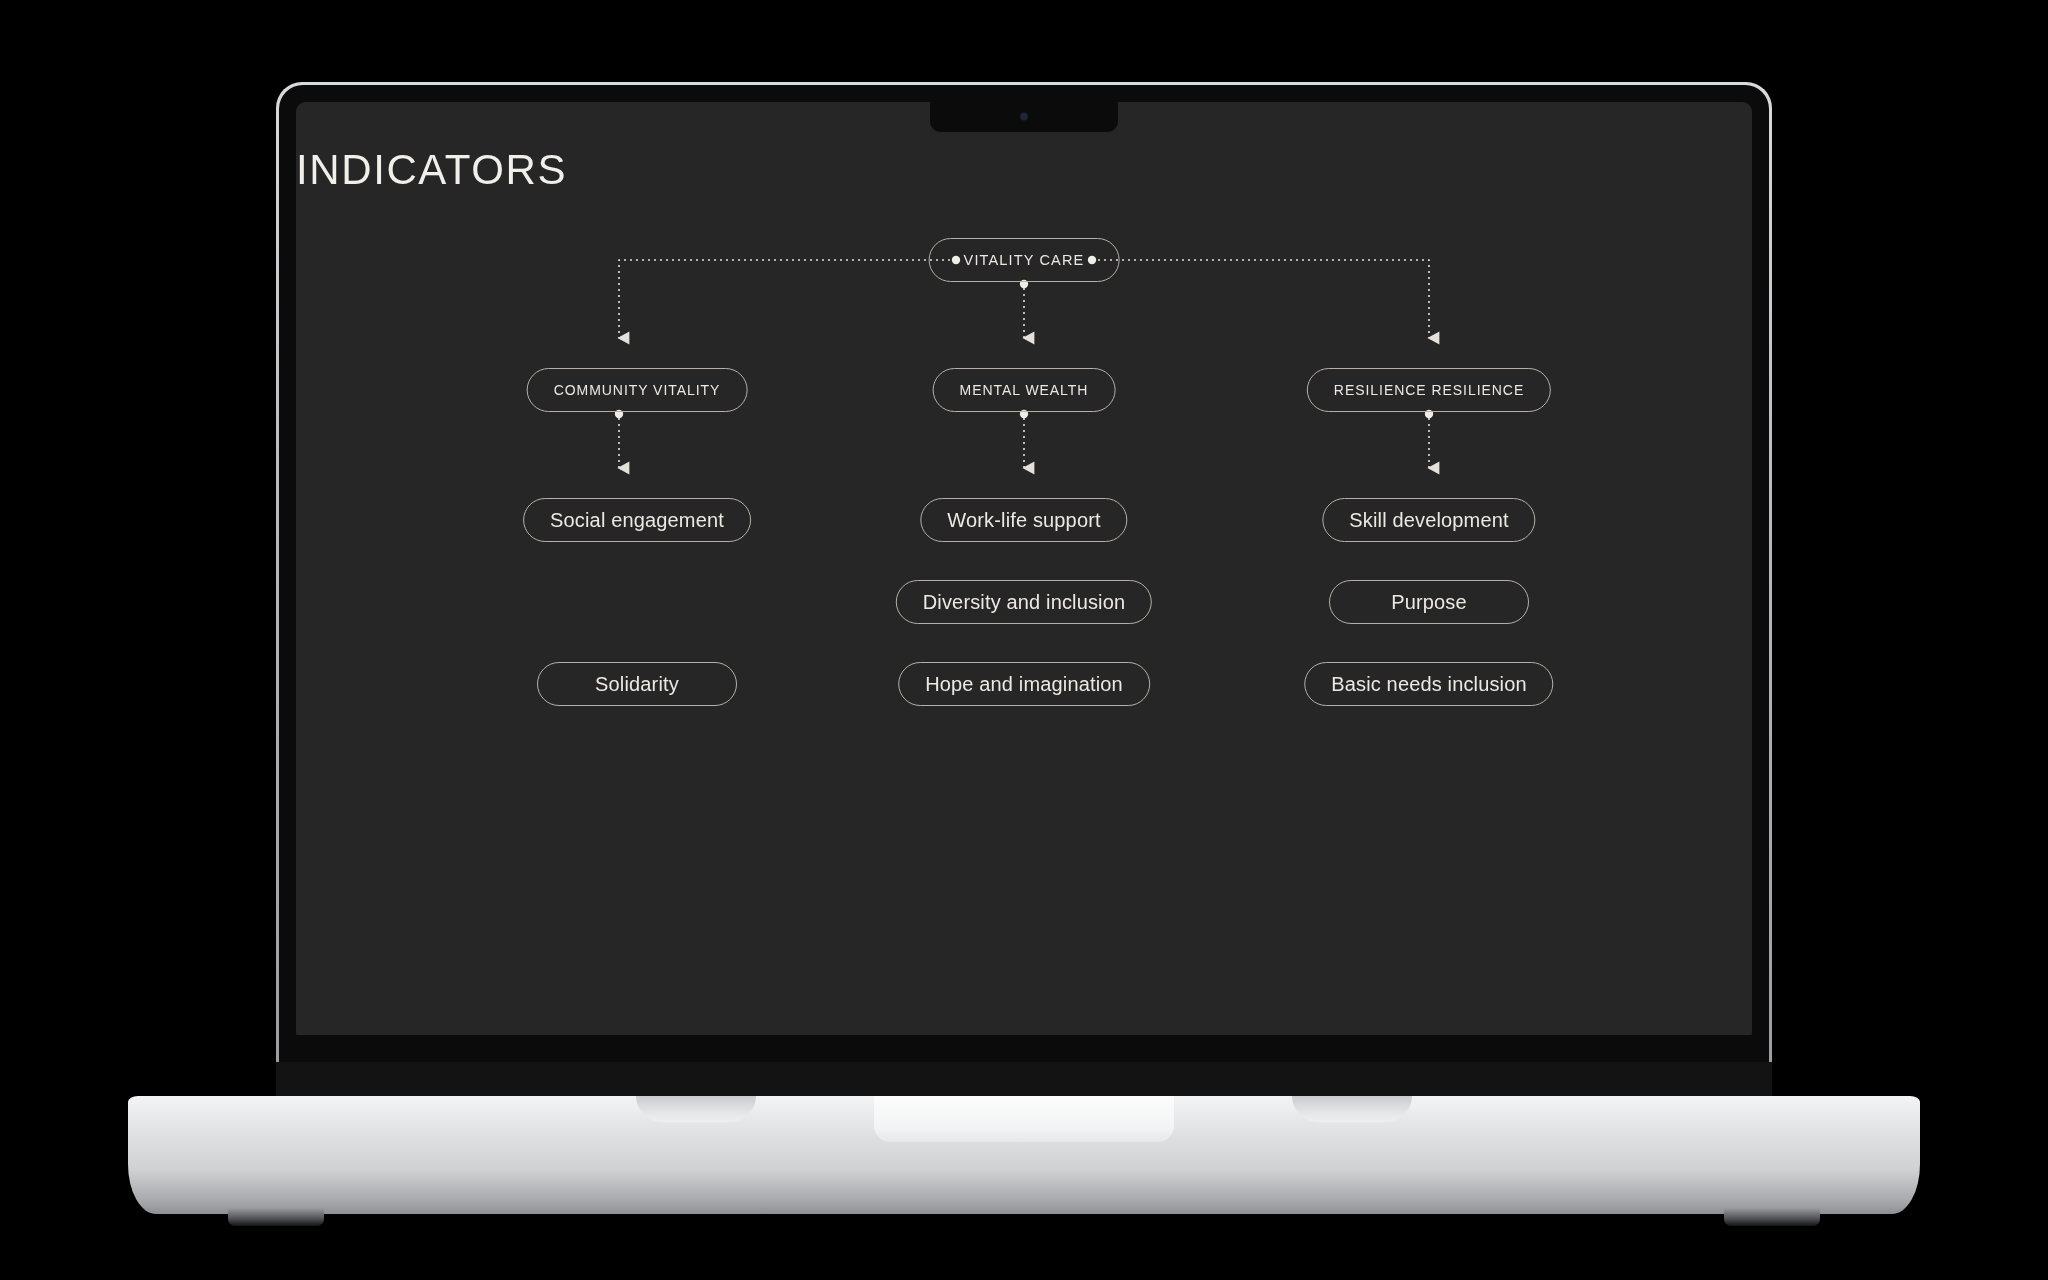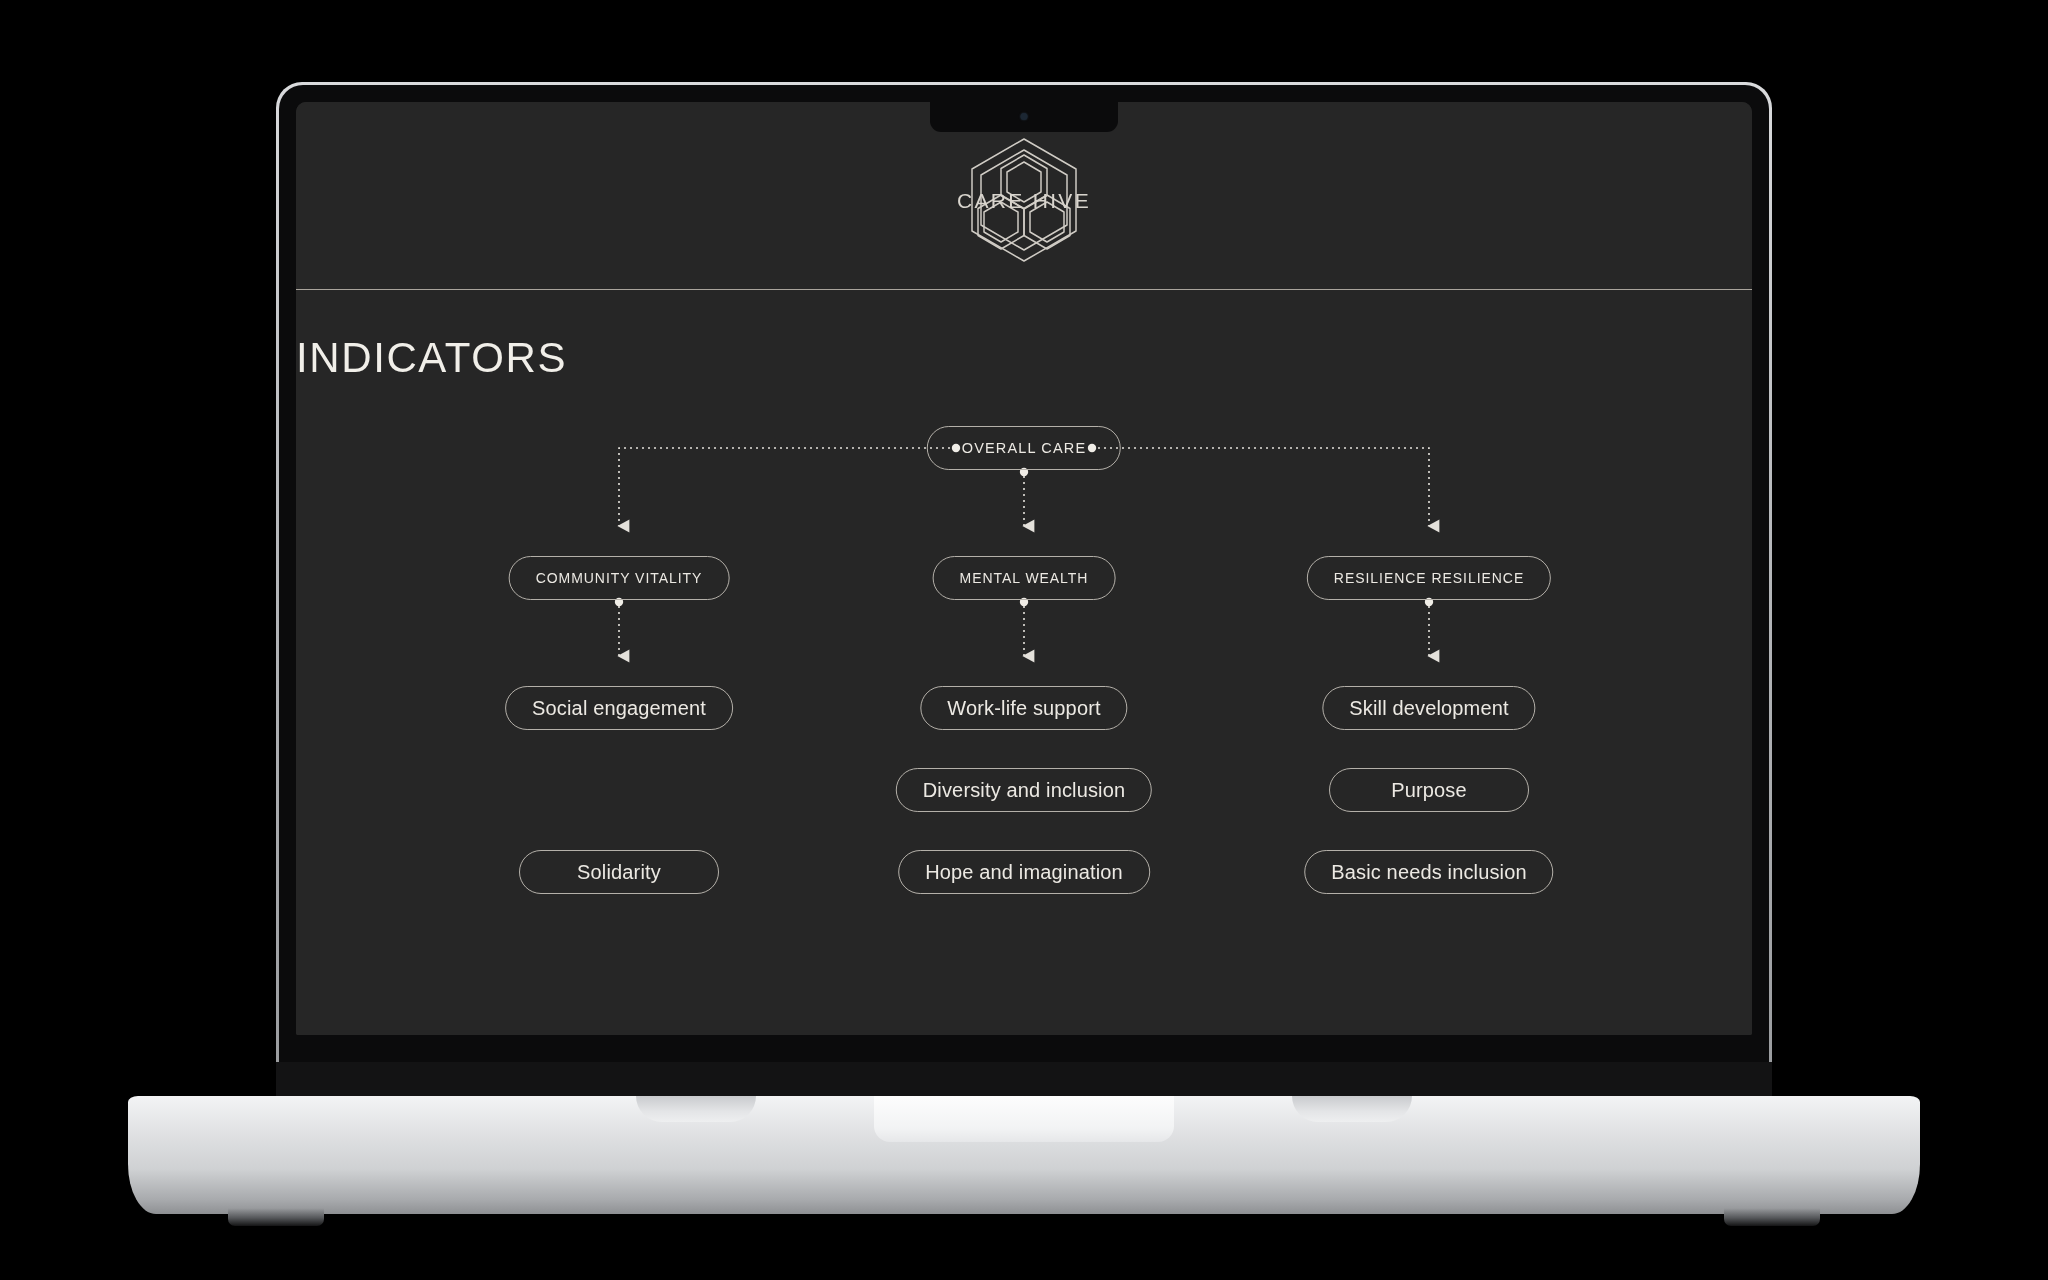--- a/index.html
+++ b/index.html
@@ -243,58 +243,36 @@
   }
 
   
   .row-root  { top: 0px; }
   .row-cat   { top: 130px; }
   .row-leaf0 { top: 260px; }
   .row-leaf1 { top: 342px; }
   .row-leaf2 { top: 424px; }
 
   .col-center { left: 50%; transform: translateX(-50%); }
-  .col-1 { left: 95px;  transform: translateX(-50%); }
+  .col-1 { left: 113px;  transform: translateX(-50%); }
   .col-2 { left: 500px; transform: translateX(-50%); }
   .col-3 { left: 905px; transform: translateX(-50%); }
 </style>
 </head>
 <body>
 
 <div id="stage">
 
   <div id="laptop-lid">
     <div id="laptop-bezel">
 
       <div id="screen">
 
         <div id="page">
 
-          <header id="site-header">
-            <div id="logo">
-              <svg viewBox="0 0 148 132" fill="none">
-                <g stroke="#cfcbc4" stroke-width="1.5" fill="none" stroke-linejoin="round">
-
-                  <polygon points="74,4 126,34 126,96 74,126 22,96 22,34"></polygon>
-
-                  <polygon points="74,15 117,40 117,90 74,115 31,90 31,40"></polygon>
-
-                  <polygon points="74,20 97,33.5 97,60.5 74,74 51,60.5 51,33.5"></polygon>
-                  <polygon points="74,27 91,37 91,57 74,67 57,57 57,37"></polygon>
-
-                  <polygon points="51,60 74,73.5 74,100.5 51,114 28,100.5 28,73.5"></polygon>
-                  <polygon points="51,67 68,77 68,97 51,107 34,97 34,77"></polygon>
-
-                  <polygon points="97,60 120,73.5 120,100.5 97,114 74,100.5 74,73.5"></polygon>
-                  <polygon points="97,67 114,77 114,97 97,107 80,97 80,77"></polygon>
-                </g>
-              </svg>
-              <div id="logo-wordmark">CARE HIVE</div>
-            </div>
-          </header>
 
           <main id="main">
 
             <h1 id="page-title">INDICATORS</h1>
 
 
             <section id="diagram">
 
               <svg id="connectors" viewBox="0 0 1000 400">
                 <defs>
@@ -320,21 +298,21 @@
                   <circle cx="432" cy="22" r="4.2"></circle>
                   <circle cx="568" cy="22" r="4.2"></circle>
                   <circle cx="500" cy="46" r="4.2"></circle>
                   <circle cx="95" cy="176" r="4.2"></circle>
                   <circle cx="500" cy="176" r="4.2"></circle>
                   <circle cx="905" cy="176" r="4.2"></circle>
                 </g>
               </svg>
 
               <div class="node node-root row-root col-center">
-                <span>OVERALL CARE</span>
+                <span>VITALITY CARE</span>
               </div>
 
               <div class="node node-cat row-cat col-1">
                 <span>COMMUNITY VITALITY</span>
               </div>
               <div class="node node-cat row-cat col-2">
                 <span>MENTAL WEALTH</span>
               </div>
               <div class="node node-cat row-cat col-3">
                 <span>RESILIENCE RESILIENCE</span>

